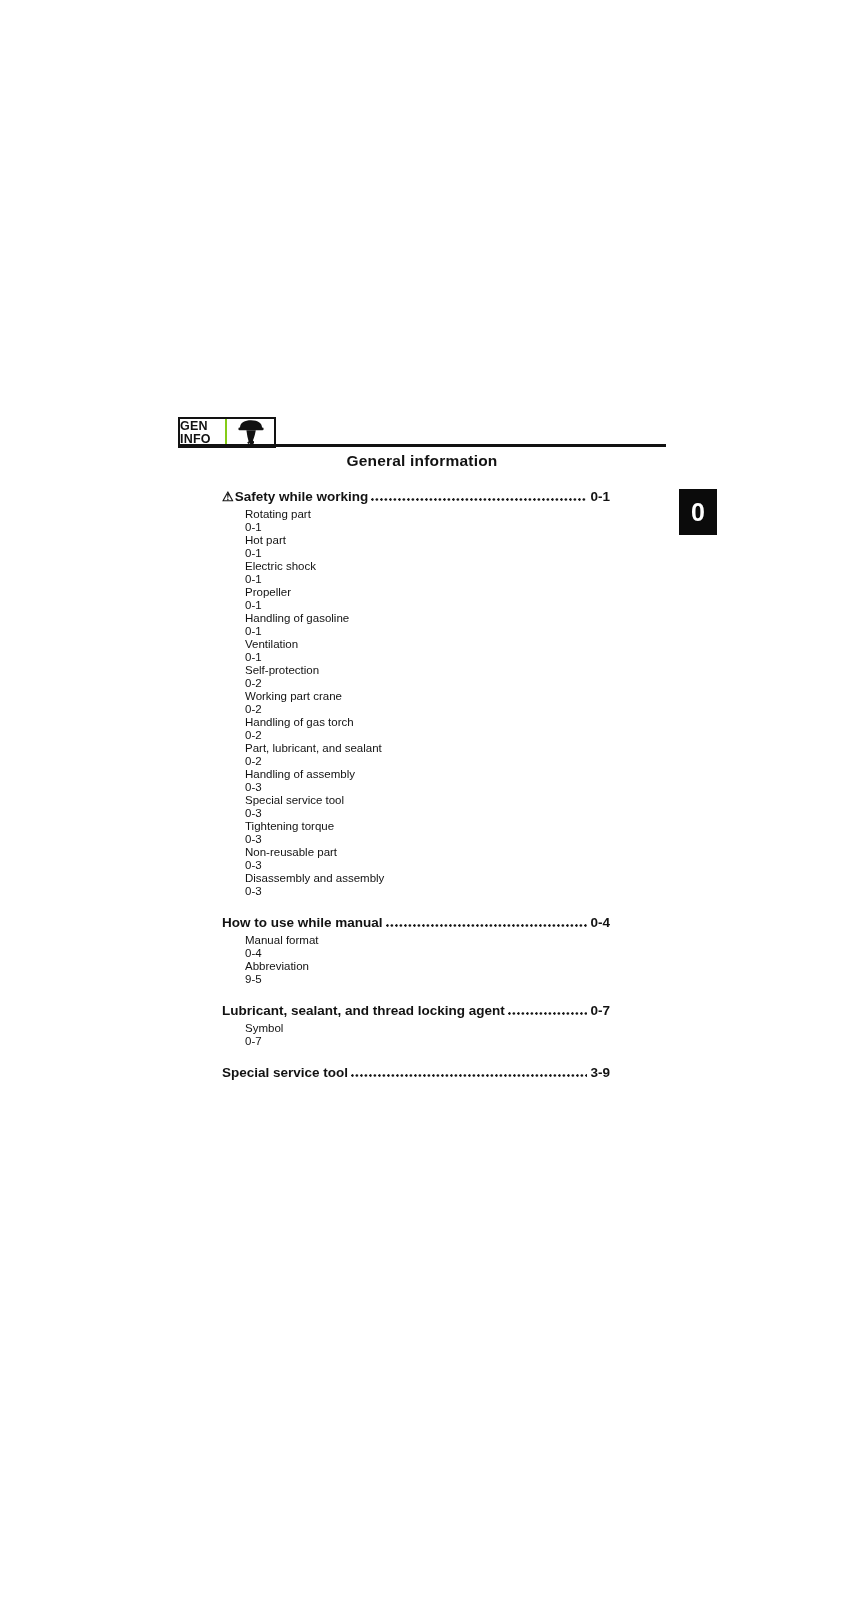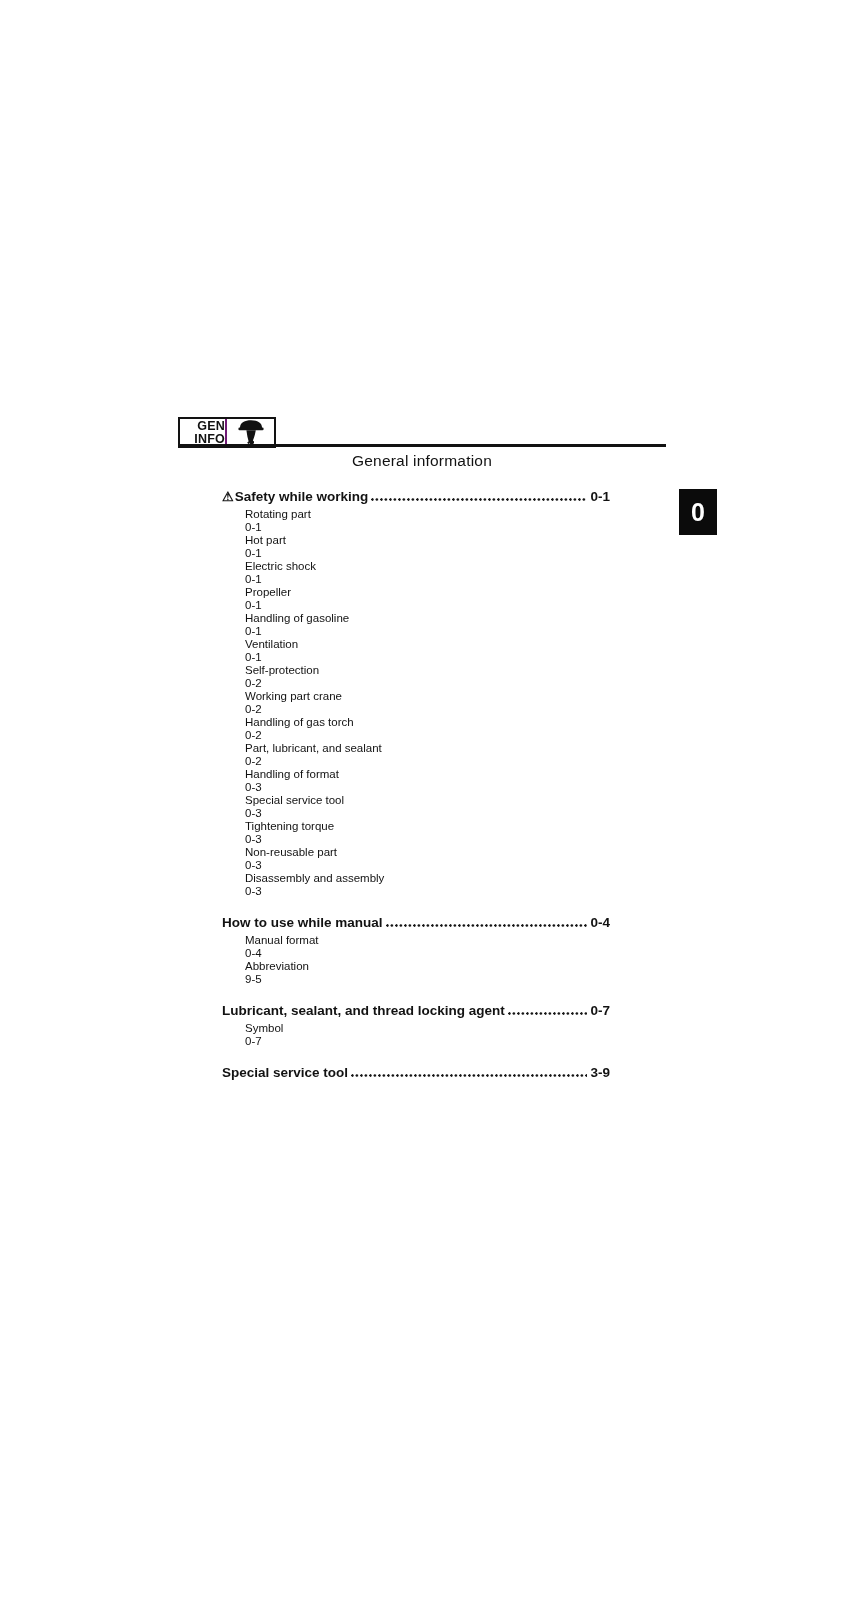--- a/index.html
+++ b/index.html
@@ -6,29 +6,29 @@
   body{
     width:849px;height:1600px;background:#ffffff;position:relative;
     font-family:"Liberation Sans",sans-serif;color:#121212;
     -webkit-font-smoothing:antialiased;
   }
   .badge{
     position:absolute;left:178px;top:417px;width:98px;height:31px;
     border:2px solid #121212;box-sizing:border-box;display:flex;background:#fff;
   }
   .badge-text{
-    width:45px;border-right:2px solid #701a75;display:flex;flex-direction:column;
-    justify-content:center;align-items:flex-end;font-weight:bold;font-size:12.5px;
+    width:45px;border-right:2px solid #84cc16;display:flex;flex-direction:column;
+    justify-content:center;align-items:flex-start;font-weight:bold;font-size:12.5px;
     line-height:13px;letter-spacing:.2px;
   }
   .badge-icon{flex:1;display:flex;align-items:center;justify-content:center;}
   .rule{position:absolute;left:178px;top:444px;width:488px;height:3px;background:#121212;}
   .title{
     position:absolute;left:178px;top:452px;width:488px;text-align:center;
-    font-size:15.5px;font-weight:normal;letter-spacing:.2px;
+    font-size:15.5px;font-weight:bold;letter-spacing:.2px;
   }
   .tab{
     position:absolute;left:679px;top:489px;width:38px;height:46px;background:#0b0b0b;
     color:#fff;display:flex;align-items:center;justify-content:center;
     font-size:25px;font-weight:bold;
   }
   .toc{position:absolute;left:222px;top:488px;width:388px;}
   .toc-section{margin-bottom:16px;}
   .toc-row{display:flex;align-items:baseline;}
   .toc-row.heading{font-size:13.5px;font-weight:bold;line-height:17px;margin-bottom:3px;}
@@ -119,21 +119,21 @@
         <span>Handling of gas torch</span>
         <span class="leader"></span>
         <span class="pagenum">0-2</span>
       </div>
       <div class="toc-row entry">
         <span>Part, lubricant, and sealant</span>
         <span class="leader"></span>
         <span class="pagenum">0-2</span>
       </div>
       <div class="toc-row entry">
-        <span>Handling of format</span>
+        <span>Handling of assembly</span>
         <span class="leader"></span>
         <span class="pagenum">0-3</span>
       </div>
       <div class="toc-row entry">
         <span>Special service tool</span>
         <span class="leader"></span>
         <span class="pagenum">0-3</span>
       </div>
       <div class="toc-row entry">
         <span>Tightening torque</span>

